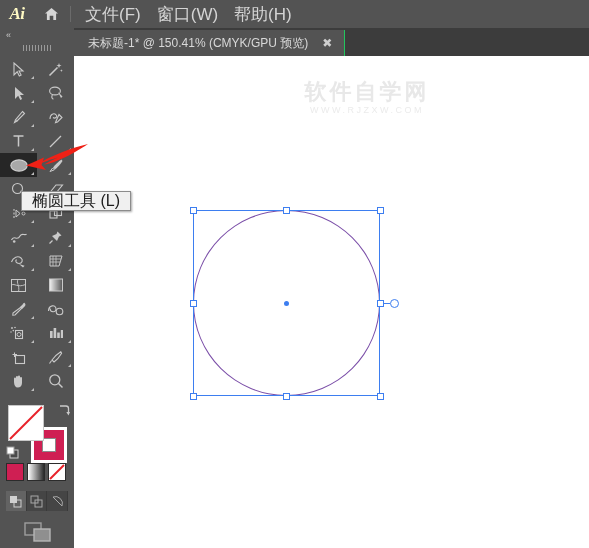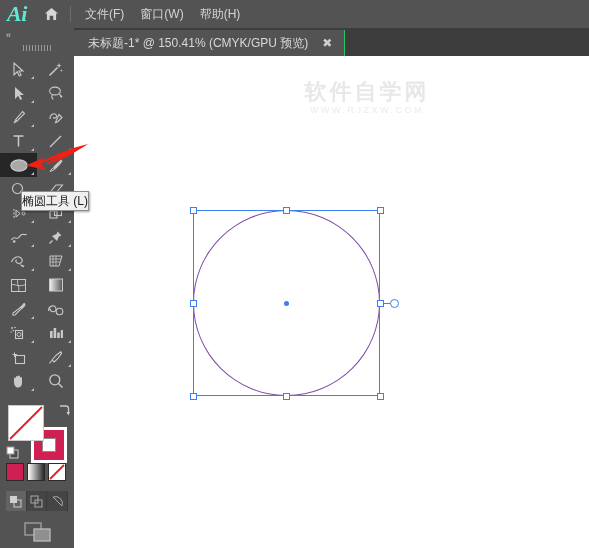--- a/index.html
+++ b/index.html
@@ -11,27 +11,27 @@
   }
   #app{position:relative;width:589px;height:548px;}
 
   
   .menubar{
     position:absolute;left:0;top:0;width:589px;height:28px;
     background:#535353;display:flex;align-items:center;
   }
   .ai-logo{
     width:34px;height:28px;display:flex;align-items:center;justify-content:center;
-    color:#5eead4;font-size:22px;font-weight:bold;font-style:italic;
+    color:#fef9c3;font-size:17px;font-weight:bold;font-style:italic;
     font-family:"Liberation Serif","DejaVu Serif",serif;letter-spacing:-.5px;
   }
   .home-btn{width:34px;height:28px;display:flex;align-items:center;justify-content:center;}
   .menu-sep{width:1px;height:16px;background:#6b6b6b;margin:0 6px 0 2px;}
   .menu-item{
-    color:#d4d4d4;font-size:12px;padding:0 8px;height:28px;
+    color:#d4d4d4;font-size:17px;padding:0 8px;height:28px;
     display:flex;align-items:center;white-space:nowrap;cursor:default;
   }
 
   
   .tabbar{
     position:absolute;left:74px;top:28px;width:515px;height:28px;
     background:#3c3c3c;display:flex;align-items:flex-end;
   }
   .doc-tab{
     height:26px;background:#535353;display:flex;align-items:center;
@@ -150,22 +150,22 @@
   .rot-pt{
     position:absolute;width:9px;height:9px;border:1.5px solid #3d7ef0;
     border-radius:50%;box-sizing:border-box;background:#fff;
   }
   .rot-line{position:absolute;height:1px;background:#3d7ef0;}
 
   
   .tooltip{
     position:absolute;left:21px;top:191px;height:20px;
     background:#f0f0f0;border:1px solid #8c8c8c;box-sizing:border-box;
-    display:flex;align-items:center;padding:0 0;
-    color:#1c1c1c;font-size:12px;white-space:nowrap;
+    display:flex;align-items:center;padding:0 10px;
+    color:#1c1c1c;font-size:16px;white-space:nowrap;
     box-shadow:1px 1px 2px rgba(0,0,0,.35);
   }
 
   
   .annot{position:absolute;left:24px;top:143px;pointer-events:none;}
 </style>
 </head>
 <body>
 
 <div id="app">

